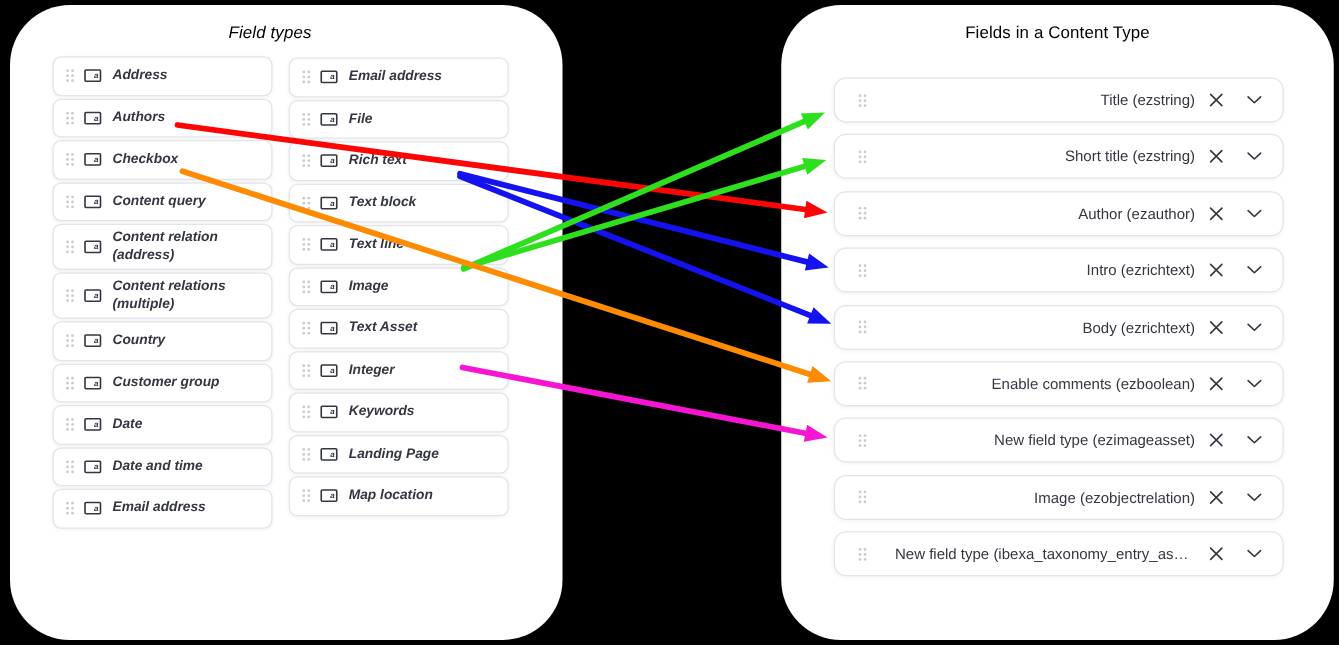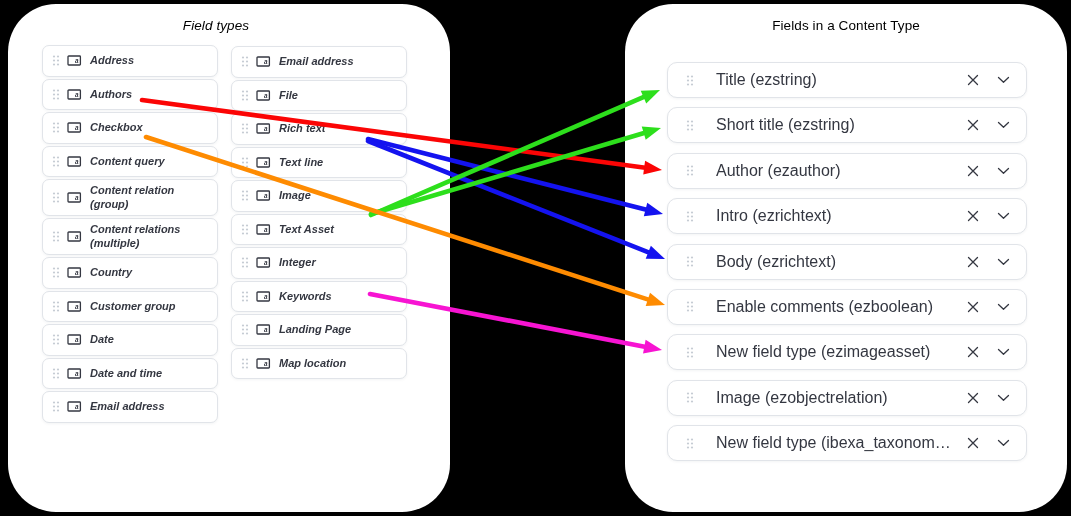--- a/index.html
+++ b/index.html
@@ -33,22 +33,22 @@
 
   
   #ct-list{position:absolute;left:42px;top:58px;width:360px;display:flex;flex-direction:column;gap:9.4px;}
   .ct-row{
     box-sizing:border-box;height:36px;background:#fff;
     border:1px solid #e1e4e9;border-radius:10px;
     display:flex;align-items:center;padding:0 14px 0 18px;
     box-shadow:0 1px 3px rgba(20,30,60,.05);
   }
   .ct-label{
-    margin-left:22px;font-size:16px;color:#343741;flex:1 1 auto;
-    white-space:nowrap;overflow:hidden;text-overflow:ellipsis;
+    margin-left:22px;font-size:12px;color:#343741;flex:1 1 auto;
+    white-space:nowrap;overflow:hidden;text-overflow:ellipsis;text-align:right;
   }
   .icon-btn{flex:0 0 auto;display:flex;align-items:center;justify-content:center;
     width:14px;height:14px;cursor:pointer;}
   .icon-btn.remove{margin-left:10px;}
   .icon-btn.collapse{margin-left:16px;margin-right:2px;}
 
   .drag-handle{flex:0 0 auto;display:flex;}
   svg{display:block;}
   #arrow-layer{position:absolute;left:0;top:0;pointer-events:none;}
 </style>
@@ -150,21 +150,21 @@
         <circle cx="2" cy="10.5" r="1.1" fill="#c6ccd4"></circle>
               <circle cx="6" cy="10.5" r="1.1" fill="#c6ccd4"></circle>
       </svg>
     </span>
     <span class="ft-icon" style="margin-left:7px;display:flex;">
       <svg width="15" height="13" viewBox="0 0 15 13">
         <rect x="1" y="2" width="12.4" height="9" rx="0.8" fill="none" stroke="#343741" stroke-width="1.3"></rect>
         <text x="9.9" y="8.6" font-size="6.4" font-family="Liberation Sans, sans-serif" font-weight="bold" fill="#343741" text-anchor="middle">a</text>
       </svg>
     </span>
-    <span class="ft-label">Content relation (group)</span>
+    <span class="ft-label">Content relation (address)</span>
   </div>
 
   <div class="ft-item">
     <span class="drag-handle">
       <svg width="8" height="13" viewBox="0 0 8 13">
         <circle cx="2" cy="2.5" r="1.1" fill="#c6ccd4"></circle>
               <circle cx="6" cy="2.5" r="1.1" fill="#c6ccd4"></circle>
         <circle cx="2" cy="6.5" r="1.1" fill="#c6ccd4"></circle>
               <circle cx="6" cy="6.5" r="1.1" fill="#c6ccd4"></circle>
         <circle cx="2" cy="10.5" r="1.1" fill="#c6ccd4"></circle>
@@ -335,20 +335,39 @@
     </span>
     <span class="ft-icon" style="margin-left:7px;display:flex;">
       <svg width="15" height="13" viewBox="0 0 15 13">
         <rect x="1" y="2" width="12.4" height="9" rx="0.8" fill="none" stroke="#343741" stroke-width="1.3"></rect>
         <text x="9.9" y="8.6" font-size="6.4" font-family="Liberation Sans, sans-serif" font-weight="bold" fill="#343741" text-anchor="middle">a</text>
       </svg>
     </span>
     <span class="ft-label">Rich text</span>
   </div>
 
+  <div class="ft-item">
+    <span class="drag-handle">
+      <svg width="8" height="13" viewBox="0 0 8 13">
+        <circle cx="2" cy="2.5" r="1.1" fill="#c6ccd4"></circle>
+              <circle cx="6" cy="2.5" r="1.1" fill="#c6ccd4"></circle>
+        <circle cx="2" cy="6.5" r="1.1" fill="#c6ccd4"></circle>
+              <circle cx="6" cy="6.5" r="1.1" fill="#c6ccd4"></circle>
+        <circle cx="2" cy="10.5" r="1.1" fill="#c6ccd4"></circle>
+              <circle cx="6" cy="10.5" r="1.1" fill="#c6ccd4"></circle>
+      </svg>
+    </span>
+    <span class="ft-icon" style="margin-left:7px;display:flex;">
+      <svg width="15" height="13" viewBox="0 0 15 13">
+        <rect x="1" y="2" width="12.4" height="9" rx="0.8" fill="none" stroke="#343741" stroke-width="1.3"></rect>
+        <text x="9.9" y="8.6" font-size="6.4" font-family="Liberation Sans, sans-serif" font-weight="bold" fill="#343741" text-anchor="middle">a</text>
+      </svg>
+    </span>
+    <span class="ft-label">Text block</span>
+  </div>
 
   <div class="ft-item">
     <span class="drag-handle">
       <svg width="8" height="13" viewBox="0 0 8 13">
         <circle cx="2" cy="2.5" r="1.1" fill="#c6ccd4"></circle>
               <circle cx="6" cy="2.5" r="1.1" fill="#c6ccd4"></circle>
         <circle cx="2" cy="6.5" r="1.1" fill="#c6ccd4"></circle>
               <circle cx="6" cy="6.5" r="1.1" fill="#c6ccd4"></circle>
         <circle cx="2" cy="10.5" r="1.1" fill="#c6ccd4"></circle>
               <circle cx="6" cy="10.5" r="1.1" fill="#c6ccd4"></circle>

